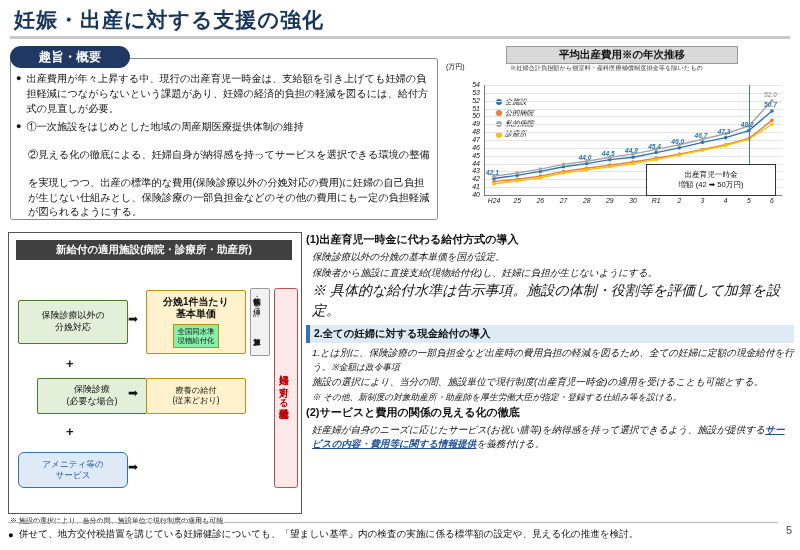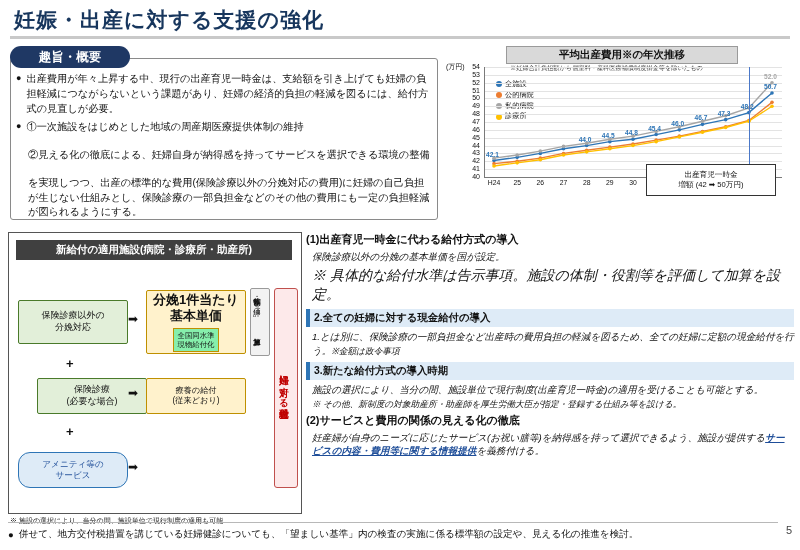--- a/index.html
+++ b/index.html
@@ -56,21 +56,21 @@
     font-size:10.5px;font-weight:bold;color:#111;
     display:flex;align-items:center;justify-content:center;
   }
   .chart-note{
     position:absolute;left:64px;top:18px;font-size:6.2px;color:#333;
   }
   .chart-unit{
     position:absolute;left:0px;top:16px;font-size:7px;color:#111;
   }
   .chart-area{
-    position:absolute;left:20px;top:21px;width:320px;height:120px;
+    position:absolute;left:20px;top:39px;width:320px;height:120px;font-style:italic;
   }
   .axis-label{
     position:absolute;font-size:7px;color:#111;text-align:right;width:14px;
   }
   .gridline{position:absolute;left:18px;width:298px;height:1px;background:#e3e3e3;}
   .xaxis{position:absolute;left:18px;top:110px;width:298px;height:1px;background:#7a7a7a;}
   .yaxis{position:absolute;left:18px;top:0px;width:1px;height:111px;background:#7a7a7a;}
   .xtick{position:absolute;font-size:6.8px;color:#111;text-align:center;width:20px;}
   .legend{
     position:absolute;left:30px;top:12px;font-size:7.2px;line-height:1.5;
@@ -102,21 +102,21 @@
     text-align:center;line-height:1.3;border-radius:2px;
   }
   .ybox{
     position:absolute;border:1px solid #bf9000;background:#fff2cc;
     font-size:8.2px;color:#111;display:flex;align-items:center;justify-content:center;
     text-align:center;line-height:1.25;border-radius:2px;
   }
   .bbox{
     position:absolute;border:1px solid #2e75b6;background:#deebf7;
     font-size:8.6px;color:#111;display:flex;align-items:center;justify-content:center;
-    text-align:center;line-height:1.25;border-radius:12px;
+    text-align:center;line-height:1.25;border-radius:6px;
   }
   .pinkcol{
     position:absolute;border:1px solid #c0504d;background:#fde9ea;
     border-radius:3px;
   }
   .pinktext{
     position:absolute;font-size:9.5px;color:#111;line-height:1.15;text-align:center;
     writing-mode:vertical-rl;
   }
   .graycol{
@@ -333,21 +333,21 @@
   <div class="gbox" style="left:18px;top:378px;width:108px;height:34px;margin-left:19px;">
     <span style="white-space:pre-line">保険診療
 (必要な場合)</span>
   </div>
   <div class="bbox" style="left:18px;top:452px;width:108px;height:34px;">
     <span style="white-space:pre-line;color:#1f4e99;">アメニティ等の
 サービス</span>
   </div>
 
   <div class="ybox" style="left:146px;top:290px;width:98px;height:62px;flex-direction:column;gap:3px;">
-    <span style="white-space:pre-line;font-size:13px;font-weight:bold;">分娩1件当たり
+    <span style="white-space:pre-line;font-size:10px;font-weight:bold;">分娩1件当たり
 基本単価</span>
     <span style="border:1px solid #bf9000;background:#86efac;font-size:7.4px;padding:2px 4px;white-space:pre-line;">全国同水準
 現物給付化</span>
   </div>
   <div class="ybox" style="left:146px;top:378px;width:98px;height:34px;">
     <span style="white-space:pre-line">療養の給付
 (従来どおり)</span>
   </div>
 
   <div class="graycol" style="left:250px;top:288px;width:18px;height:66px;"></div>
@@ -363,26 +363,26 @@
   <div class="arrow" style="left:128px;top:312px;">➡</div>
   <div class="arrow" style="left:128px;top:386px;">➡</div>
   <div class="arrow" style="left:128px;top:460px;">➡</div>
 
   <div class="diag-note">※ 施設の選択により、当分の間、施設単位で現行制度の適用も可能</div>
 
   <div class="right-col">
     <div class="sec-title">(1)出産育児一時金に代わる給付方式の導入</div>
 
     <div class="p">保険診療以外の分娩の基本単価を国が設定。</div>
+    <div class="p">保険者から施設に直接支給(現物給付化)し、妊婦に負担が生じないようにする。</div>
     <div class="p" style="font-size:14px;">※ 具体的な給付水準は告示事項。施設の体制・役割等を評価して加算を設定。</div>
 
     <div class="num-head">2.全ての妊婦に対する現金給付の導入</div>
     <div class="p"><span>1.とは別に、保険診療の一部負担金など出産時の費用負担の軽減を図るため、全ての妊婦に定額の現金給付を行う。</span><span style="font-size:8.7px;">※金額は政令事項</span></div>
 
-    <div class="num-head">3.新たな給付方式の導入時期</div>
     <div class="p">施設の選択により、当分の間、施設単位で現行制度(出産育児一時金)の適用を受けることも可能とする。</div>
     <div class="p" style="font-size:8.7px;">※ その他、新制度の対象助産所・助産師を厚生労働大臣が指定・登録する仕組み等を設ける。</div>
 
     <div class="sec-title" style="margin-top:2px;">(2)サービスと費用の関係の見える化の徹底</div>
     <div class="p"><span>妊産婦が自身のニーズに応じたサービス(お祝い膳等)を納得感を持って選択できるよう、施設が提供する</span><span class="blue-b">サービスの内容・費用等に関する情報提供</span><span>を義務付ける。</span></div>
   </div>
 
   <div class="footer">
     <span>●</span>
     <span>併せて、地方交付税措置を講じている妊婦健診についても、「望ましい基準」内の検査の実施に係る標準額の設定や、見える化の推進を検討。</span>

